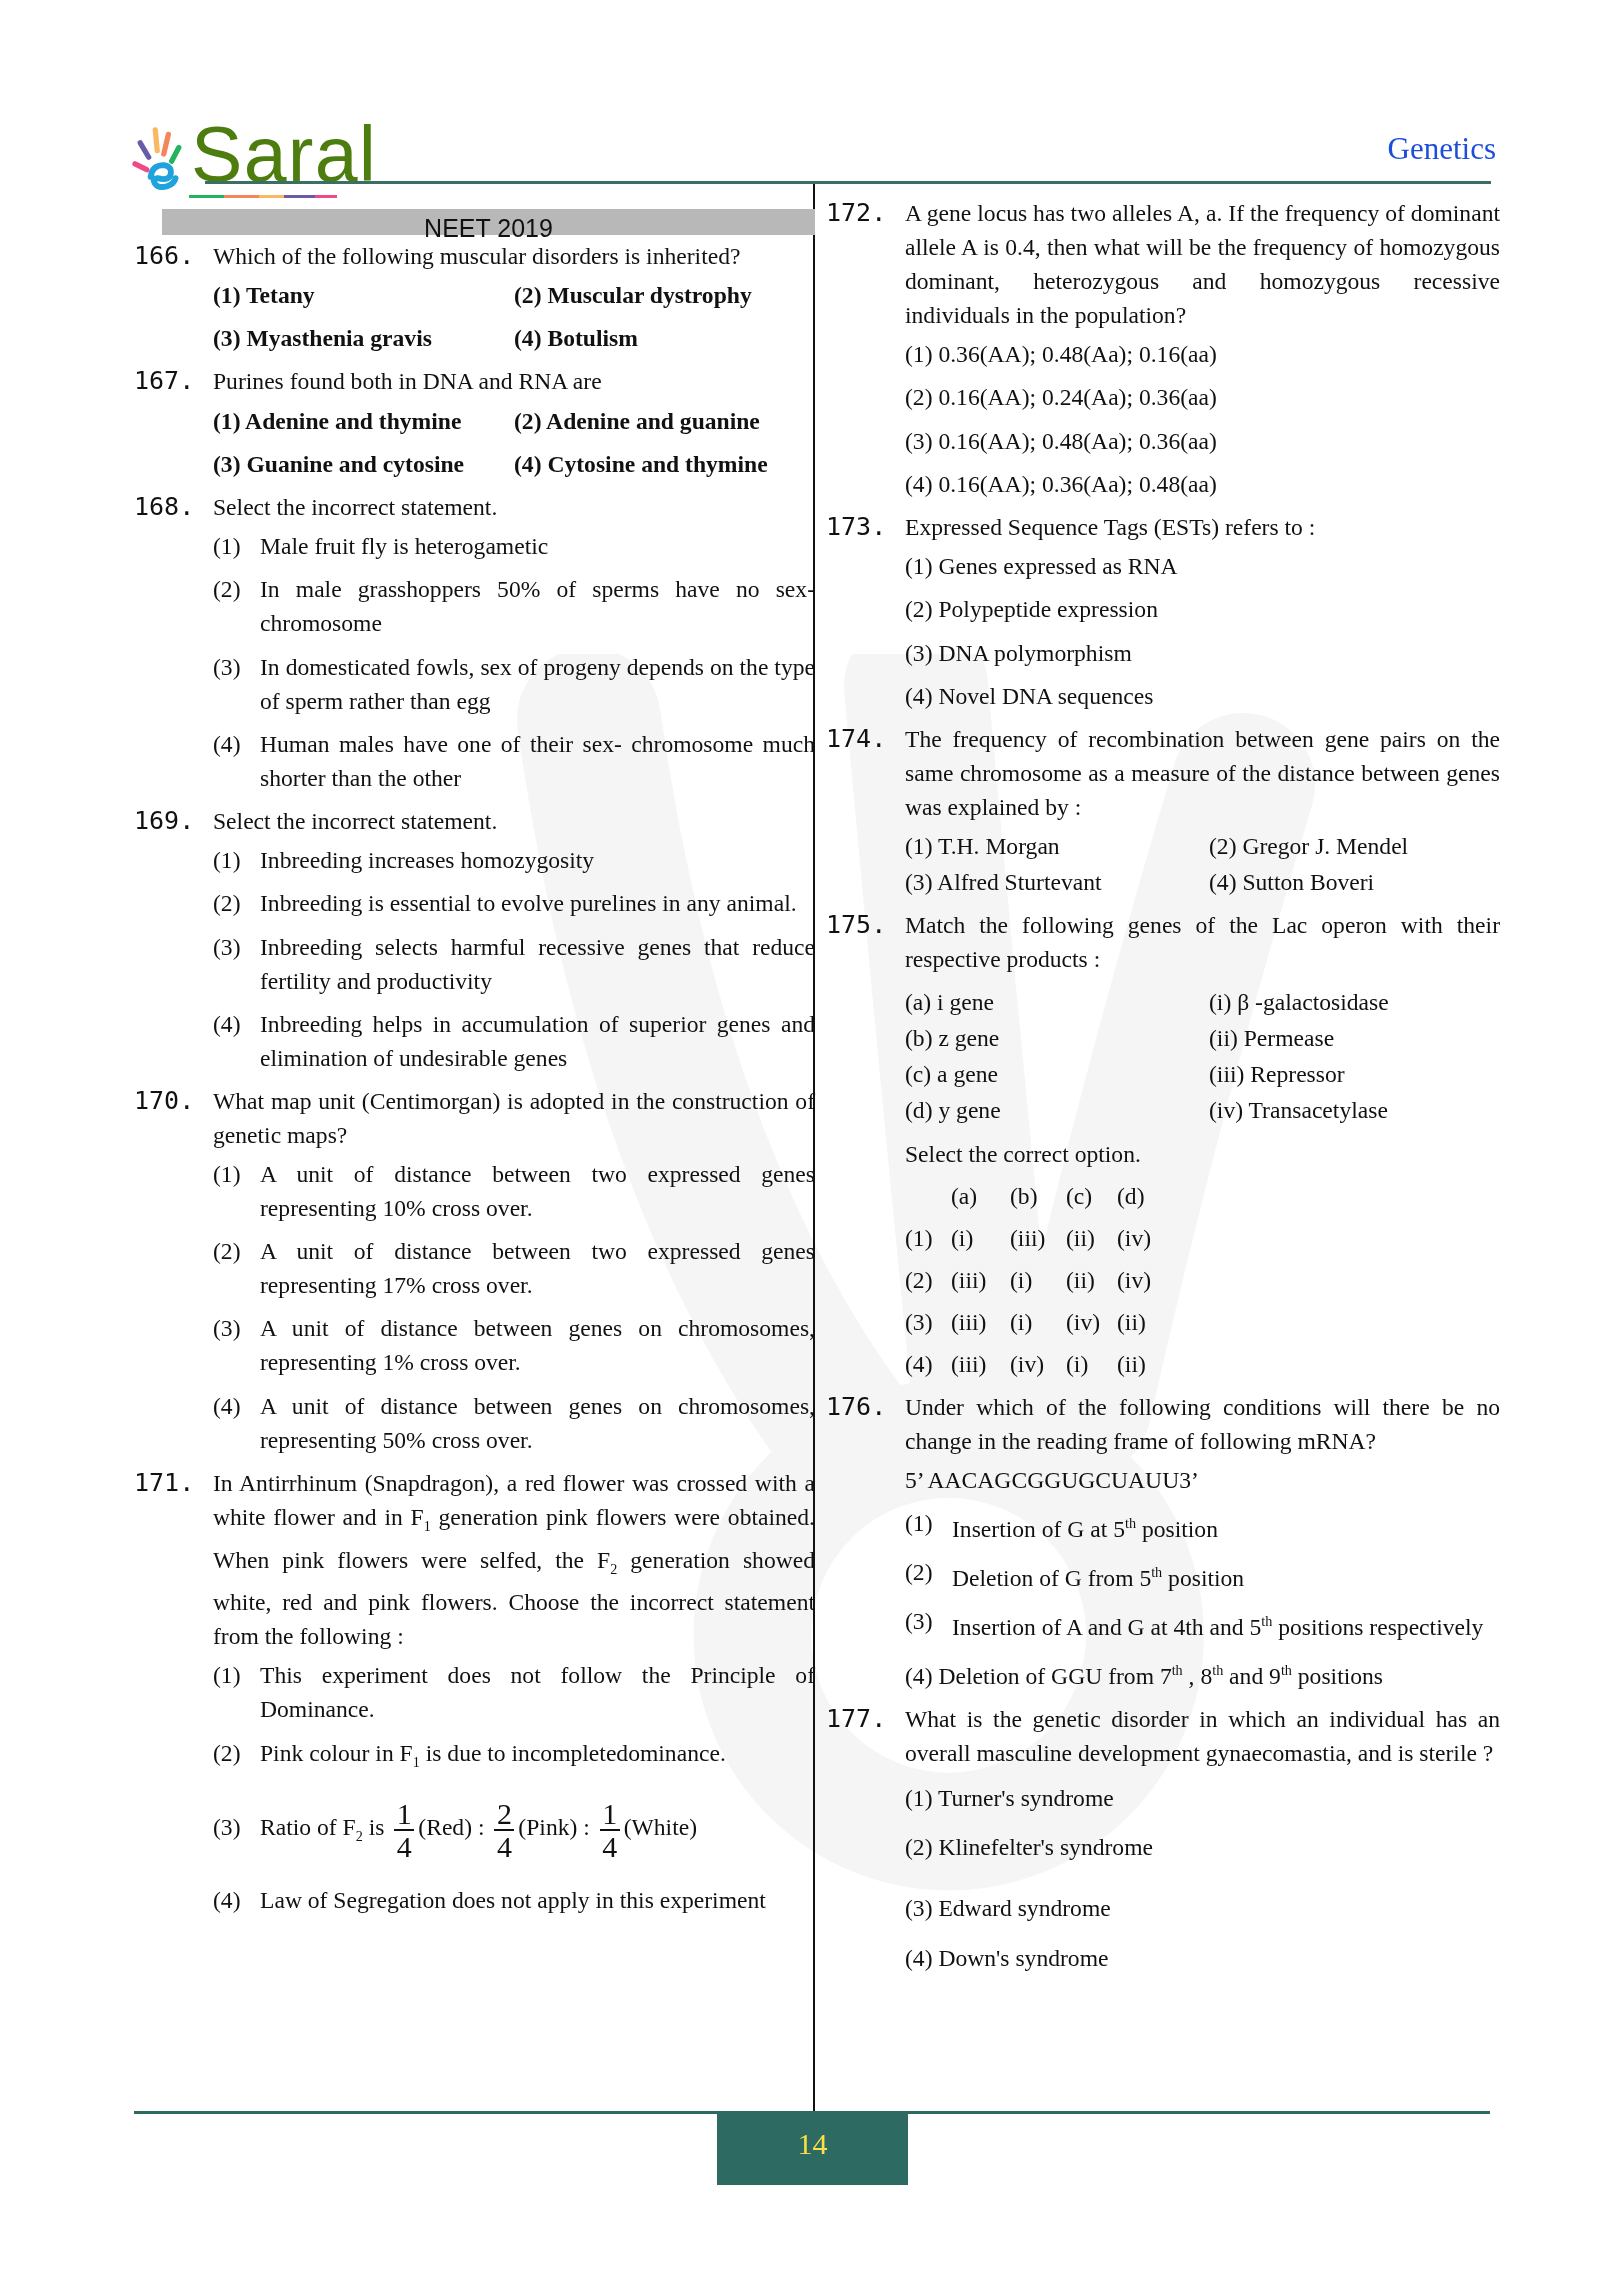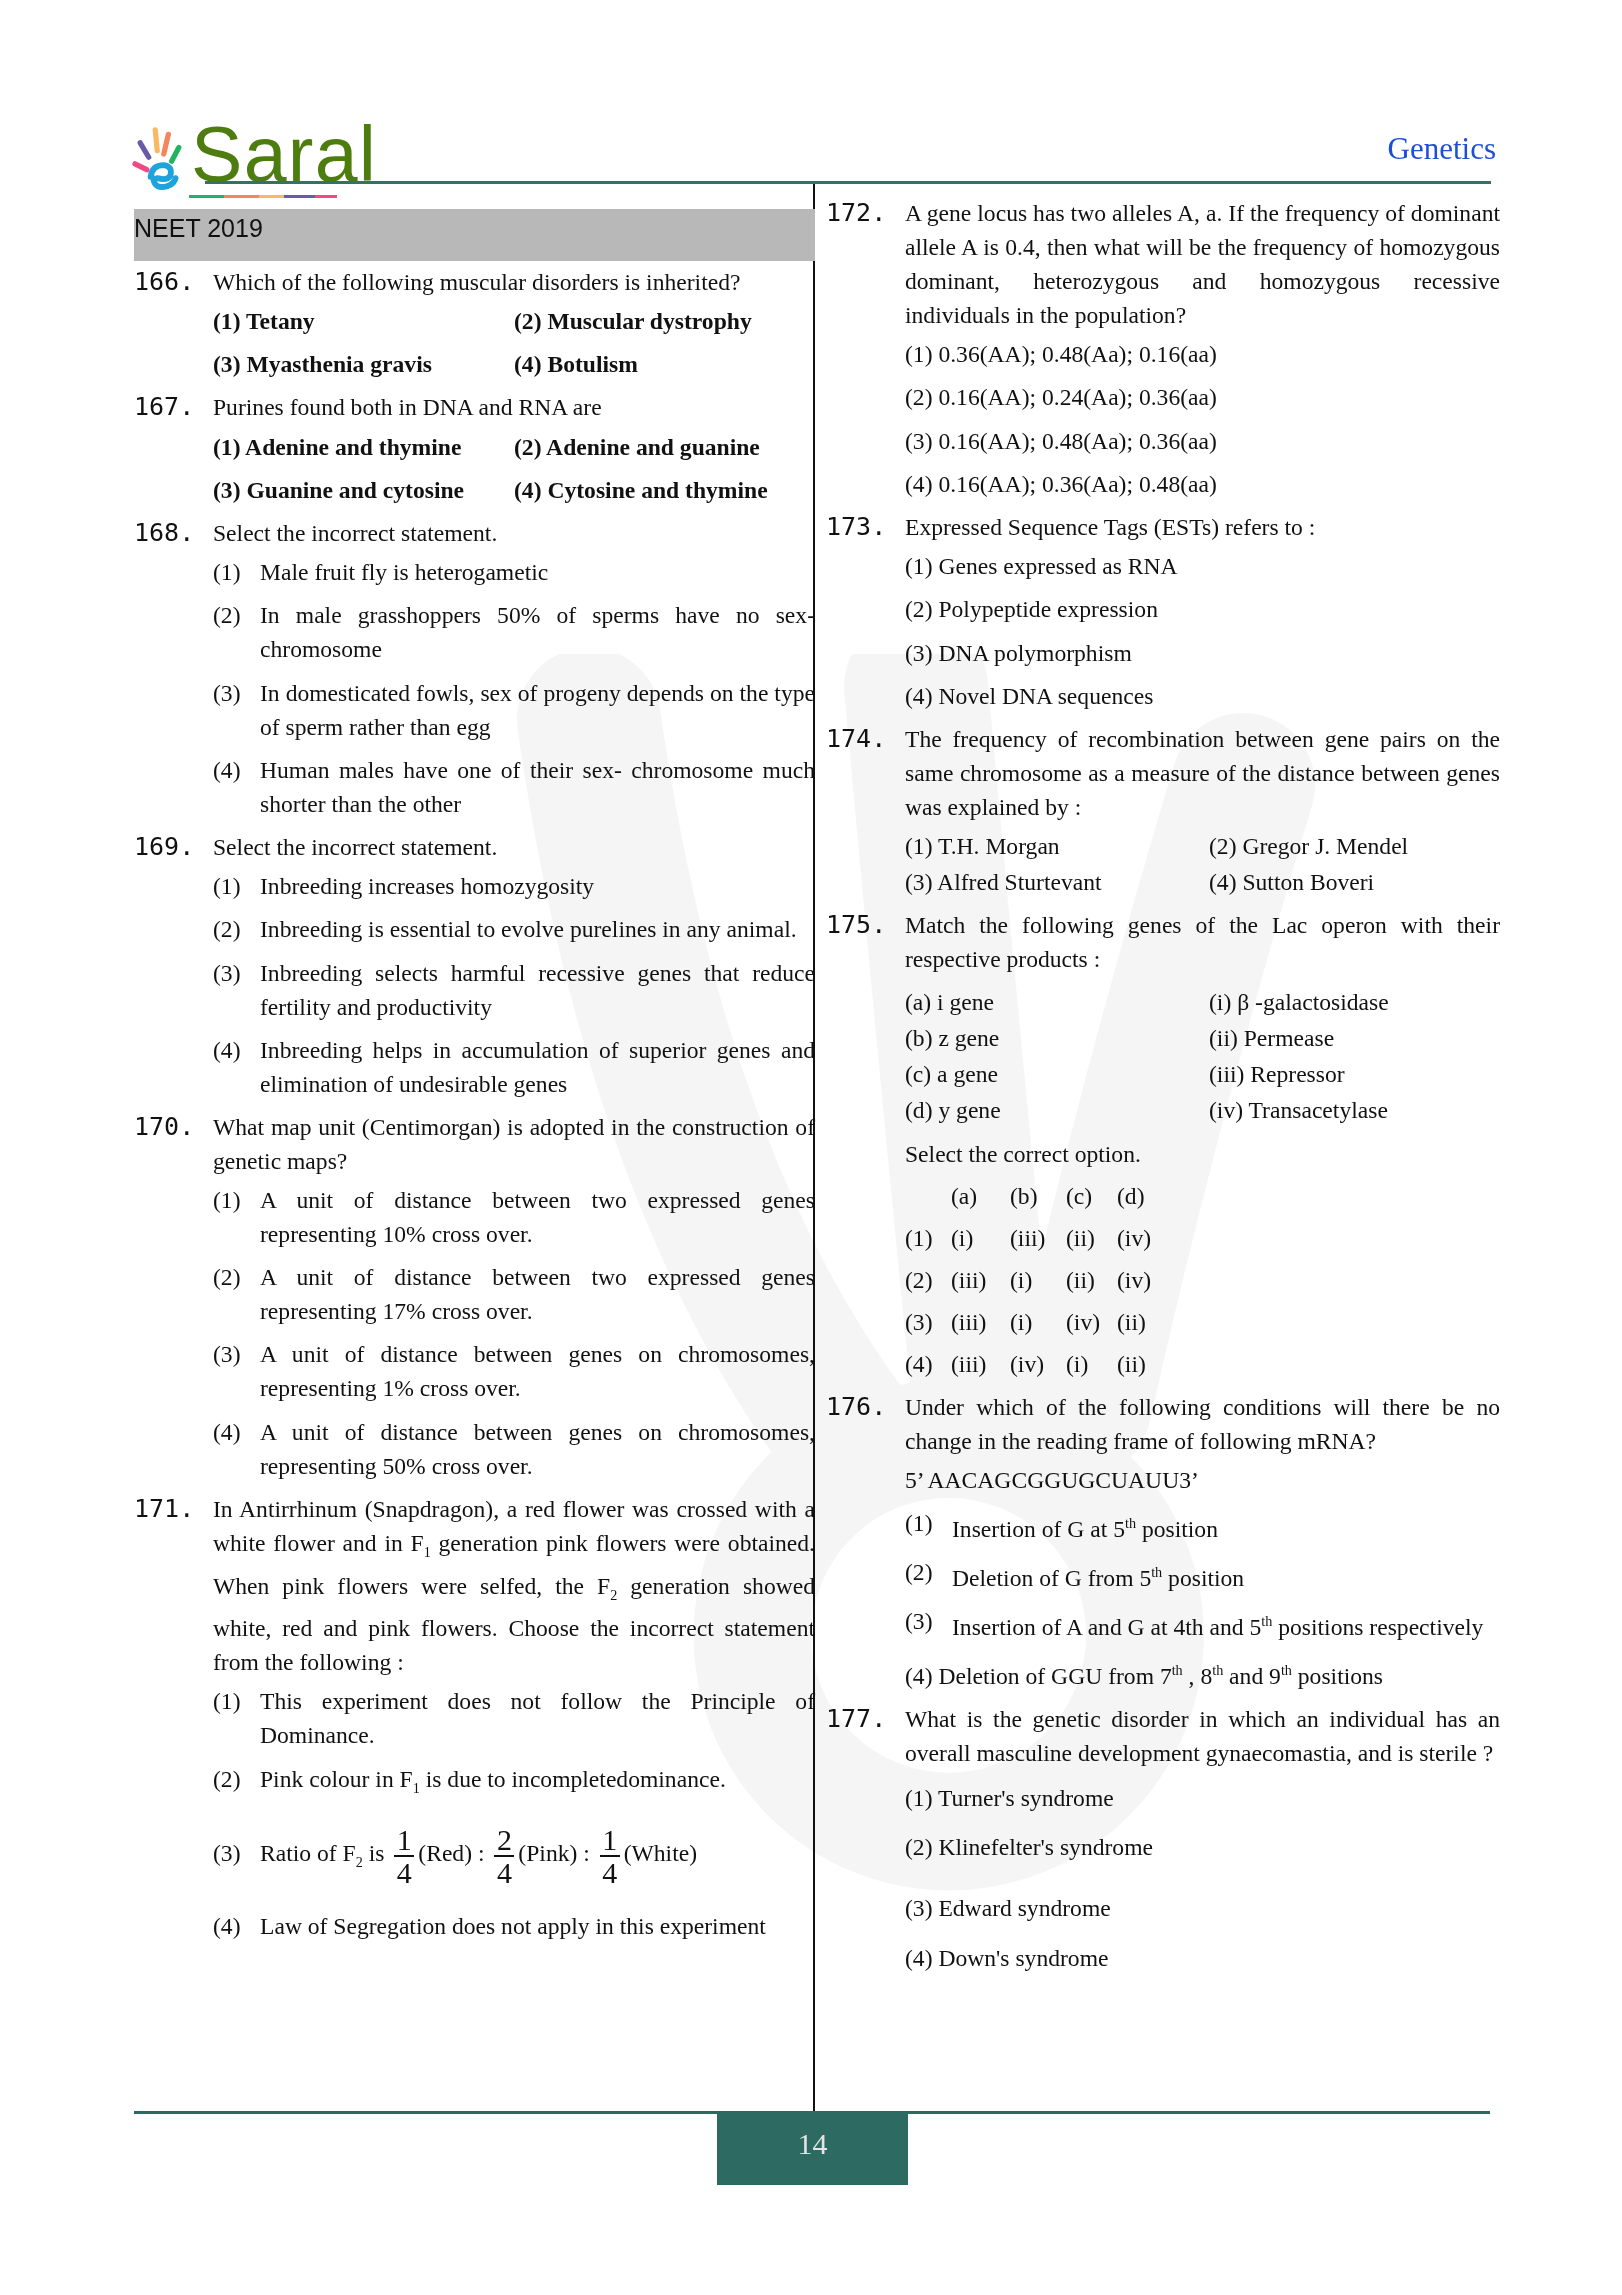--- a/index.html
+++ b/index.html
@@ -15,42 +15,42 @@
   .logo-bar span { height:100%; display:block; }
   .header-line { position:absolute; left:205px; top:181px; width:1286px; height:2.6px; background:#3a6f66; }
   .header-subject { position:absolute; right:126px; top:131px; font-size:31px; color:#1d4ed8; }
 
   
   .col { position:absolute; top:196px; width:681px; font-size:23.6px; line-height:34px; }
   .col-left { left:134px; }
   .col-right { left:826px; width:674px; }
   .col-divider { position:absolute; left:813px; top:184px; width:2px; height:1927px; background:#111; }
 
-  .section-banner { background:#b8b8b8; text-align:left; font-family:"Liberation Sans Narrow","Liberation Sans",sans-serif;
-                    font-size:25px; height:52px; line-height:38px; margin-top:13px; margin-bottom:3.9px; }
+  .section-banner { background:#b8b8b8; text-align:center; font-family:"Liberation Sans Narrow","Liberation Sans",sans-serif;
+                    font-size:25px; height:26px; line-height:38px; margin-top:13px; margin-bottom:3.9px;margin-left:28px; }
 
   .q { position:relative; padding-left:79px; margin-bottom:5.2px; }
   .q-num { position:absolute; left:0; top:0; font-family:"DejaVu Sans Mono","Liberation Mono",monospace; font-size:25px; }
   .q-text { text-align:justify; }
   .opts { margin-top:5.2px; }
   .opt { position:relative; padding-left:47px; margin-bottom:9.2px; text-align:justify; }
   .opt-label { position:absolute; left:0; top:0; }
   .opt-simple { padding-left:0; margin-bottom:9.2px; }
   .grid2 { display:grid; grid-template-columns: 301px 1fr; row-gap:9.2px; margin-top:5.2px; margin-bottom:9.2px;font-weight:bold; }
   .grid2-r { display:grid; grid-template-columns: 304px 1fr; row-gap:2px; margin-top:5.2px; margin-bottom:9.2px; }
   sub, sup { font-size:60%; }
   .frac { display:inline-flex; flex-direction:column; align-items:center; vertical-align:middle; margin:0 3.9px; font-size:30px; line-height:31px; }
   .frac .num { border-bottom:2px solid #111; padding:0 2.6px; }
 
   .match-table { margin-top:3.9px; }
   .match-table .row { display:grid; grid-template-columns: 46px 59px 56px 51px 52px; height:42px; line-height:42px; }
 
   
   .footer-line { position:absolute; left:134px; top:2111px; width:1356px; height:2.6px; background:#2d6a61; }
-  .page-box { position:absolute; left:717px; top:2114px; width:191px; height:71px; background:#2d6a61; color:#e5e5e5;
+  .page-box { position:absolute; left:717px; top:2114px; width:191px; height:71px; background:#2d6a61; color:#fde047;
               text-align:center; font-size:30px; line-height:59px; }
 
   
   .wm { position:absolute; left:458px; top:654px; width:916px; height:1243px; opacity:0.035; pointer-events:none; }
 </style>
 </head>
 <body>
 
 <svg class="wm" viewBox="0 0 140 190">
   <path d="M20 10 Q30 80 60 120" stroke="#000" stroke-width="22" fill="none" stroke-linecap="round"></path>

